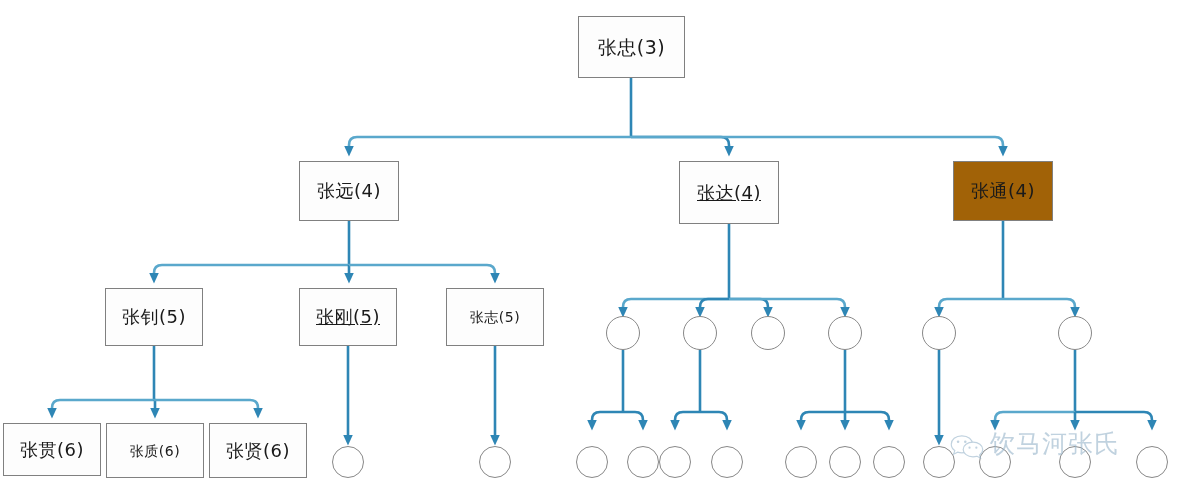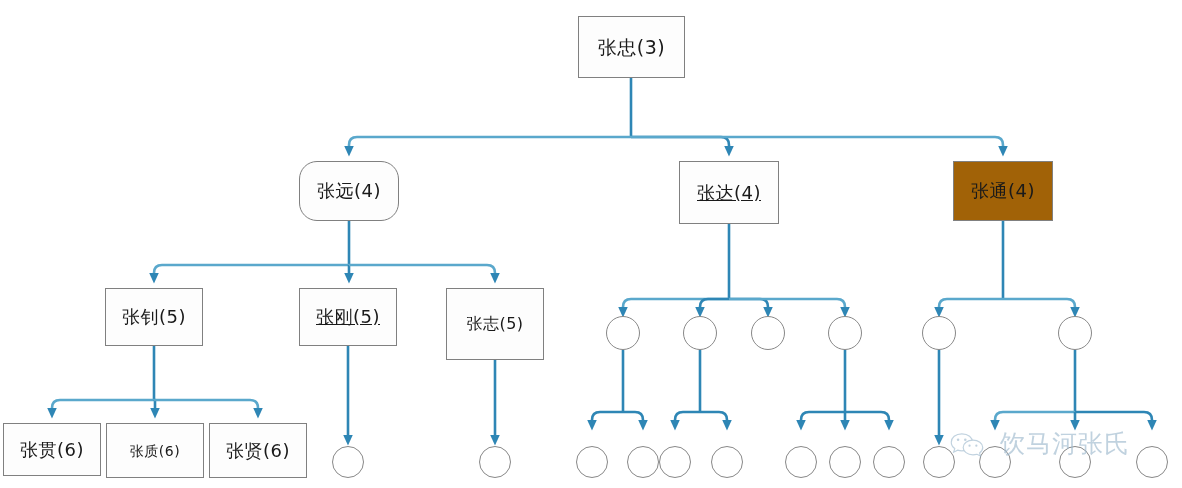--- a/index.html
+++ b/index.html
@@ -40,22 +40,22 @@
   .node-circle {
     position: absolute;
     box-sizing: border-box;
     border: 1.5px solid #888888;
     border-radius: 50%;
     background: #ffffff;
   }
   #watermark {
     position: absolute;
     display: flex;
-    align-items: center;
-    gap: 16px;
+    align-items: flex-end;
+    gap: 6px;
     opacity: 0.62;
     pointer-events: none;
   }
   #watermark .wm-text {
     font-size: 25px;
     color: #9bb7cc;
     font-family: "DejaVu Sans", "Liberation Sans", sans-serif;
     letter-spacing: 1px;
     white-space: nowrap;
   }
@@ -127,36 +127,36 @@
       <path stroke="#5aa8cc" d="M 1075,412 L 1003,412 Q 995,412 995,420 L 995,425" marker-end="url(#arrow)"></path>
       <path d="M 1075,412 L 1075,425" marker-end="url(#arrow)"></path>
       <path d="M 1075,412 L 1144,412 Q 1152,412 1152,420 L 1152,425" marker-end="url(#arrow)"></path>
     </g>
   </svg>
 
   <div id="named-layer">
       <div class="node-box" style="left: 578px; top: 16px; width: 107px; height: 62px; font-size: 19px; border-color: rgb(128, 128, 128); background: rgb(253, 253, 253);">
         <span class="node-label">张忠(3)</span>
       </div>
-      <div class="node-box" style="left: 299px; top: 161px; width: 100px; height: 60px; font-size: 18px; border-color: rgb(128, 128, 128); background: rgb(253, 253, 253); border-radius: 18px;">
+      <div class="node-box" style="left: 299px; top: 161px; width: 100px; height: 60px; font-size: 18px; border-color: rgb(128, 128, 128); background: rgb(253, 253, 253);">
         <span class="node-label">张远(4)</span>
       </div>
       <div class="node-box" style="left: 679px; top: 161px; width: 100px; height: 63px; font-size: 18px; border-color: rgb(128, 128, 128); background: rgb(253, 253, 253); text-decoration: underline;">
         <span class="node-label">张达(4)</span>
       </div>
       <div class="node-box" style="left: 953px; top: 161px; width: 100px; height: 60px; font-size: 18px; border-color: rgb(128, 128, 128); background: #a16207;">
         <span class="node-label">张通(4)</span>
       </div>
       <div class="node-box" style="left: 105px; top: 288px; width: 98px; height: 58px; font-size: 18px; border-color: rgb(128, 128, 128); background: rgb(253, 253, 253);">
         <span class="node-label">张钊(5)</span>
       </div>
       <div class="node-box" style="left: 299px; top: 288px; width: 98px; height: 58px; font-size: 18px; border-color: rgb(128, 128, 128); background: rgb(253, 253, 253); text-decoration: underline;">
         <span class="node-label">张刚(5)</span>
       </div>
-      <div class="node-box" style="left: 446px; top: 288px; width: 98px; height: 72px; font-size: 16px; border-color: rgb(128, 128, 128); background: rgb(253, 253, 253);">
+      <div class="node-box" style="left: 446px; top: 288px; width: 98px; height: 58px; font-size: 14px; border-color: rgb(128, 128, 128); background: rgb(253, 253, 253);">
         <span class="node-label">张志(5)</span>
       </div>
       <div class="node-box" style="left: 3px; top: 423px; width: 98px; height: 53px; font-size: 18px; border-color: rgb(128, 128, 128); background: rgb(253, 253, 253);">
         <span class="node-label">张贯(6)</span>
       </div>
       <div class="node-box" style="left: 106px; top: 423px; width: 98px; height: 55px; font-size: 14px; border-color: rgb(128, 128, 128); background: rgb(253, 253, 253);">
         <span class="node-label">张质(6)</span>
       </div>
       <div class="node-box" style="left: 209px; top: 423px; width: 98px; height: 55px; font-size: 18px; border-color: rgb(128, 128, 128); background: rgb(253, 253, 253);">
         <span class="node-label">张贤(6)</span>

